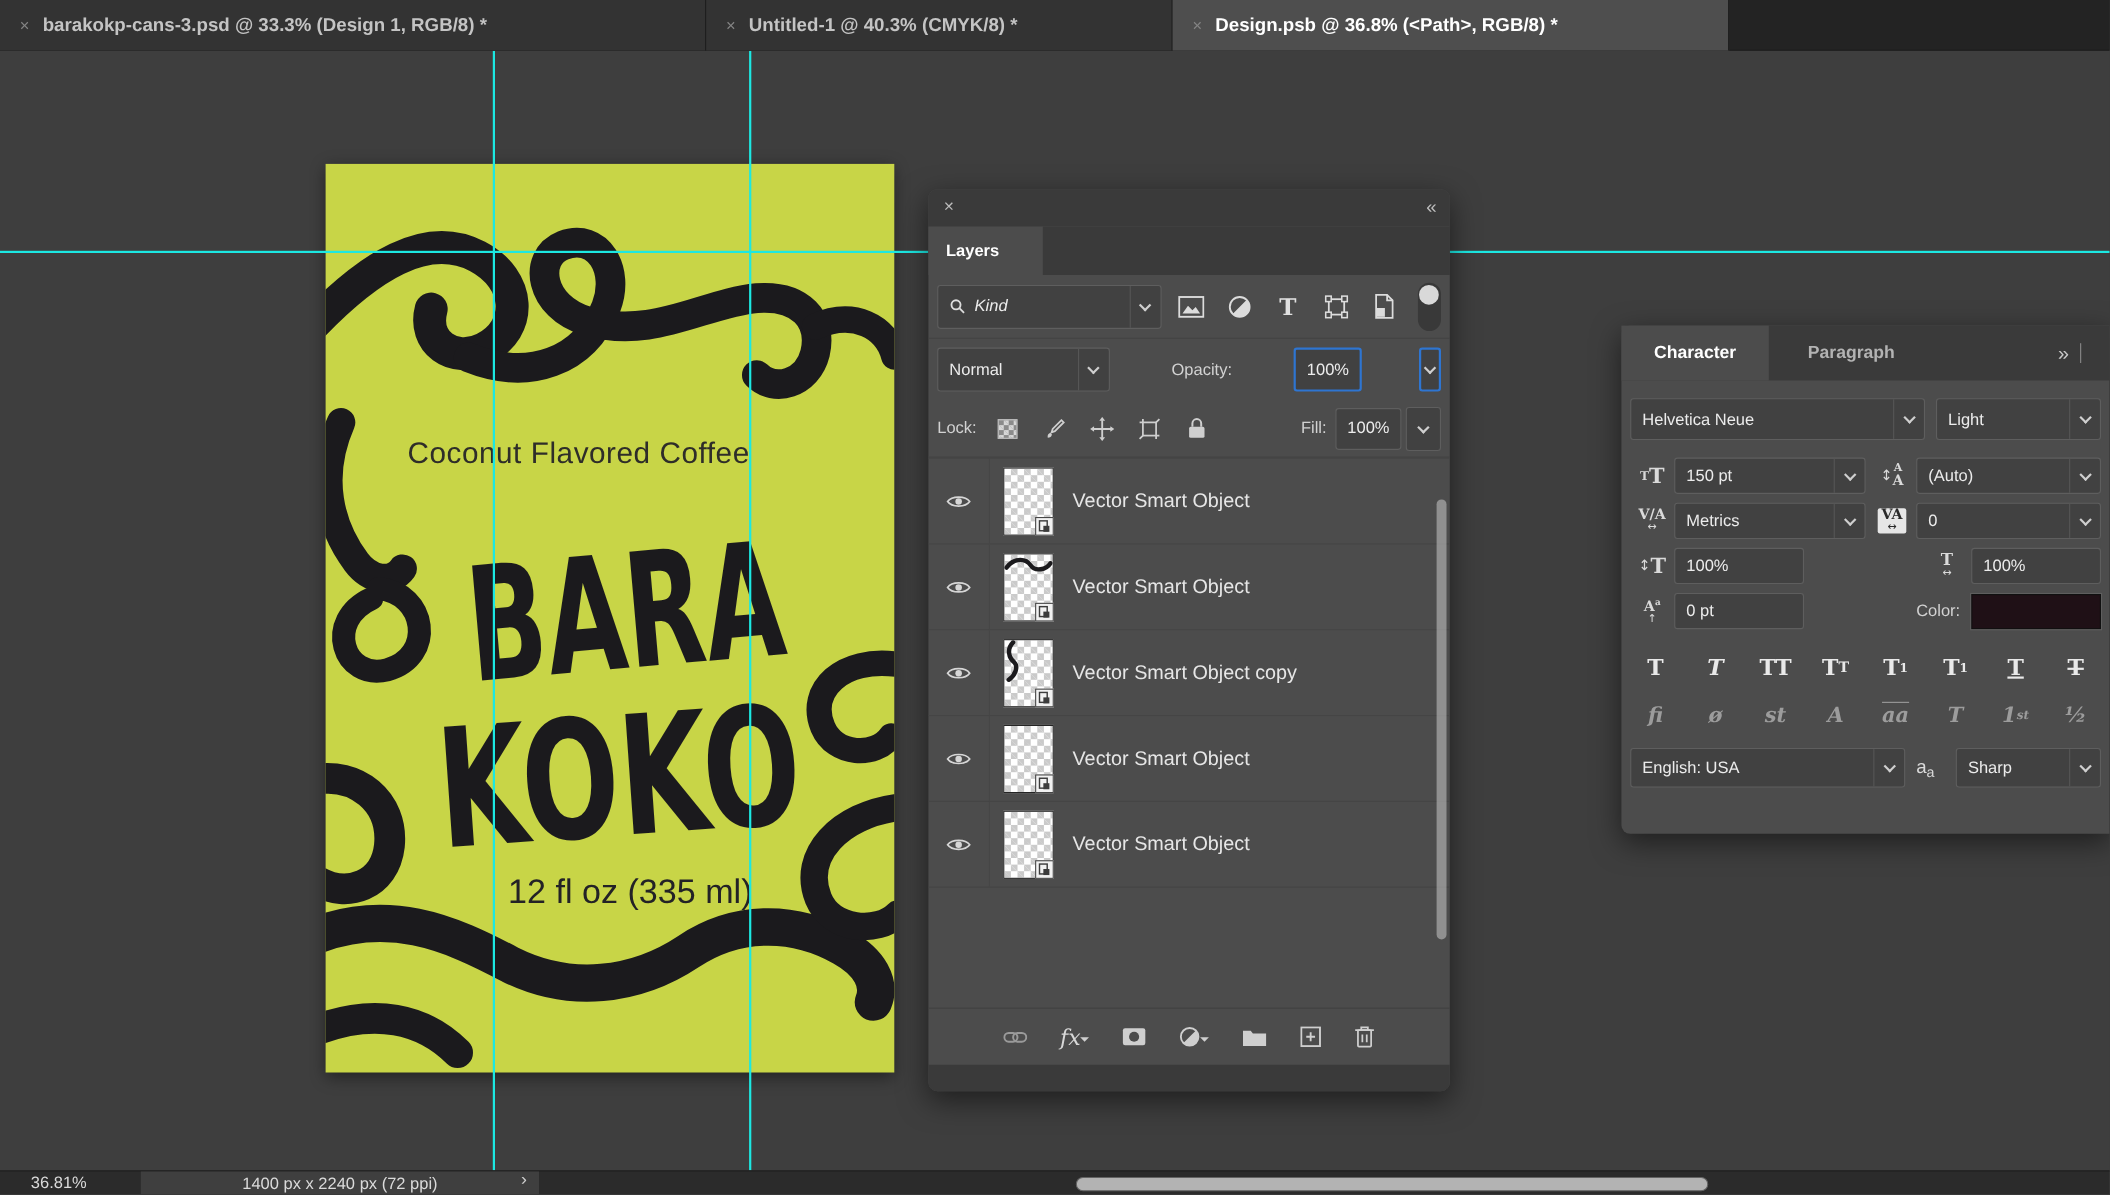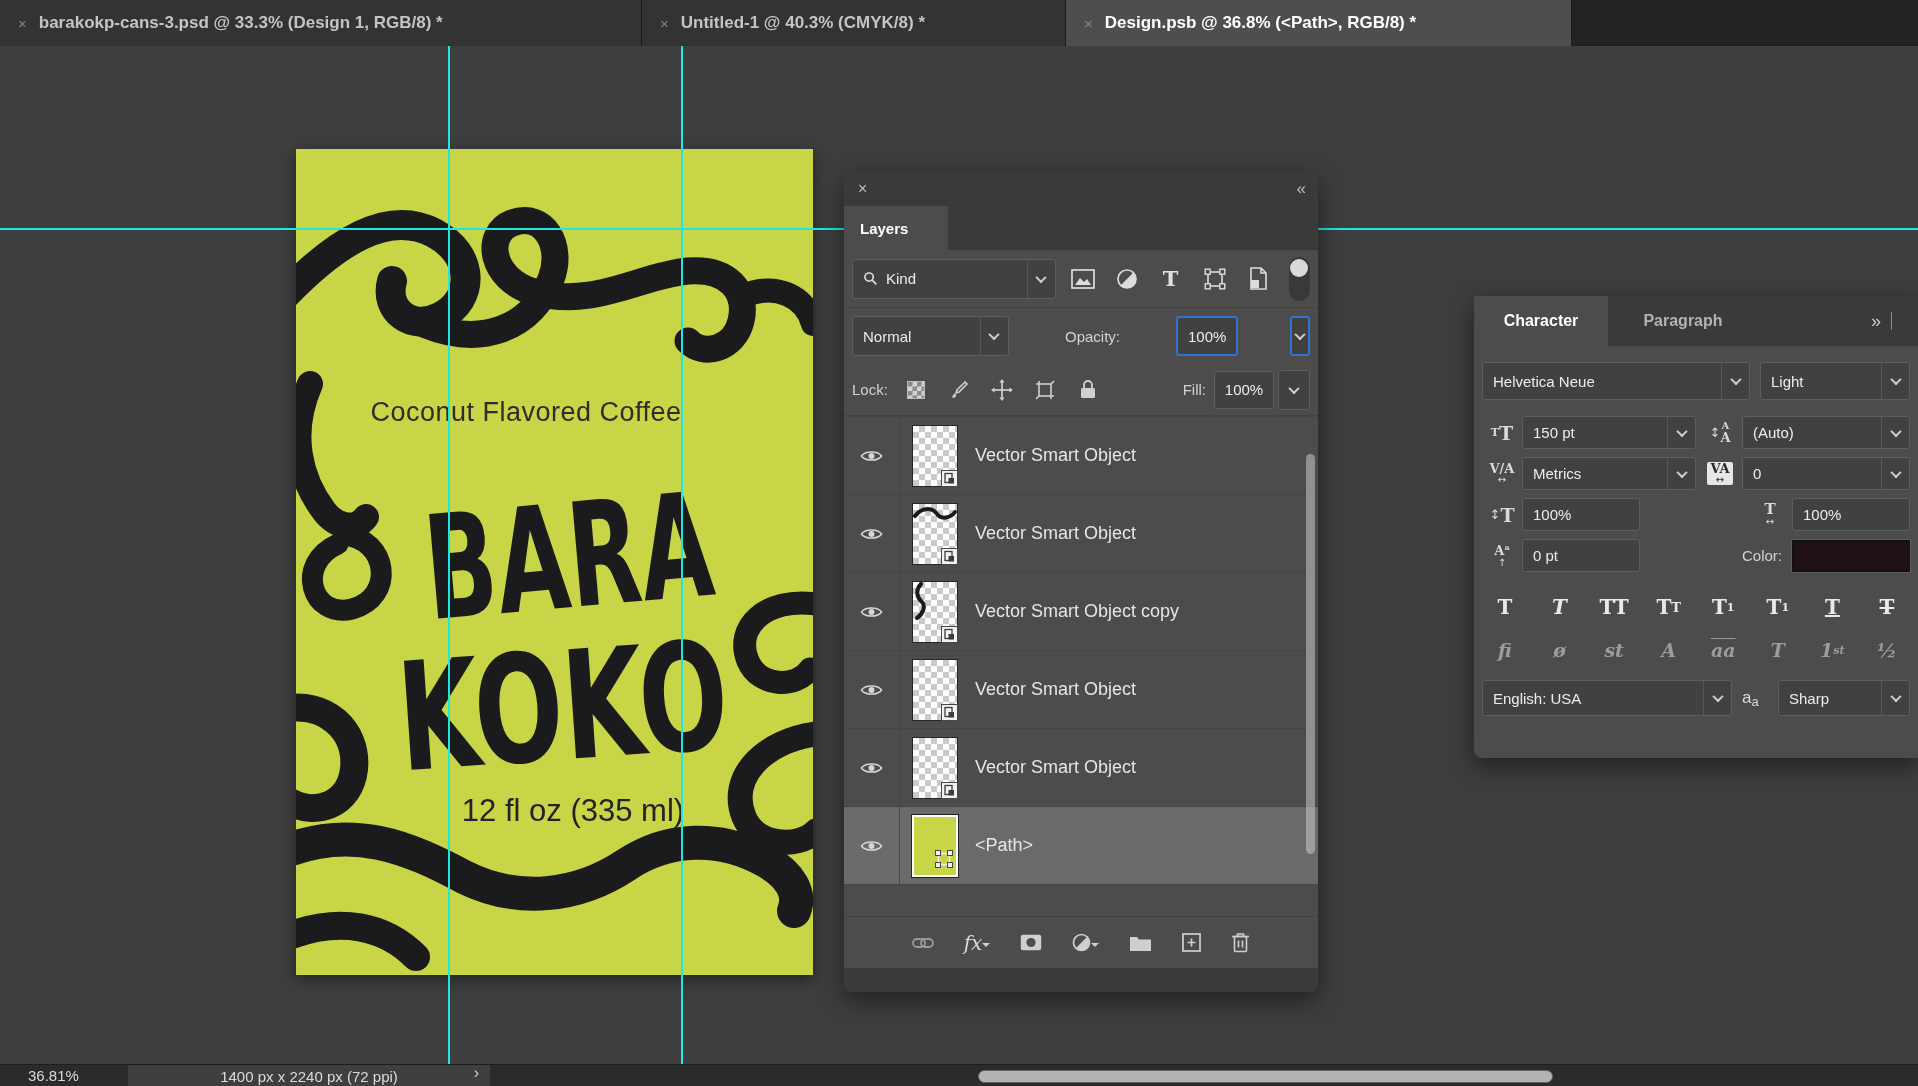--- a/index.html
+++ b/index.html
@@ -50,21 +50,21 @@
   .lp-topbar { height:34px; background:#3a3a3a; border-radius:8px 8px 0 0; flex:none;
                display:flex; align-items:center; justify-content:space-between; padding:0 14px;
                color:#bdbdbd; font-size:16px; }
   .lp-collapse { letter-spacing:-2px; font-size:17px; color:#bdbdbd; }
   .lp-tabs { height:44px; background:#3a3a3a; flex:none; display:flex; align-items:stretch; }
   .lp-tab { width:104px; background:#4c4c4c; color:#fff; font-size:15px; font-weight:700;
             display:flex; align-items:center; padding-left:16px; }
   .lp-menu { margin-left:auto; margin-right:14px; align-self:center; padding:6px; }
   .lp-row { display:flex; align-items:center; padding:0 8px; flex:none; }
   .lp-filter { height:58px; border-bottom:1px solid #424242; }
-  .kind-dd { width:210px; height:40px; gap:8px; }
+  .kind-dd { width:210px; height:40px; gap:8px;font-style:italic; }
   .f-ico { width:34px; height:34px; margin-left:11px; display:flex; align-items:center; justify-content:center; }
   .f-ico.tglyph { color:#e0e0e0; font-family:"DejaVu Serif",serif; font-weight:700; font-size:21px; }
   .toggle-pill { width:22px; height:44px; margin-left:14px; border-radius:11px; background:#393939;
                  display:flex; justify-content:center; align-items:flex-start; padding-top:2px; }
   .toggle-knob { width:18px; height:18px; border-radius:50%; background:#d9d9d9; }
   .lp-blend { height:56px;gap:48px; }
   .blend-dd { width:264px; height:40px; }
   .opacity-label, .fill-label, .lock-label { font-size:15px; color:#d2d2d2; }
   .opacity-label { margin-left:8px; }
   .val-box { height:40px; width:64px; margin-left:8px; justify-content:center; }
@@ -418,42 +418,20 @@
           <span class="so-badge">
             <svg width="13" height="13" viewBox="0 0 13 13">
                 <rect x="2" y="1.5" width="7" height="9" fill="none" stroke="#3c3c3c" stroke-width="1.3"></rect>
                 <rect x="5.5" y="6" width="5.5" height="5.5" fill="#3c3c3c"></rect>
               </svg>
           </span>
         </span>
         <span class="lname">Vector Smart Object</span>
       </div>
 
-      <div class="layer-row selected">
-        <span class="eye-cell">
-          <svg width="23" height="16" viewBox="0 0 24 16">
-              <path d="M1.5 8 C5.5 2.3 18.5 2.3 22.5 8 C18.5 13.7 5.5 13.7 1.5 8 Z" fill="none" stroke="#d6d6d6" stroke-width="1.6"></path>
-              <circle cx="12" cy="8" r="3.1" fill="#d6d6d6"></circle>
-            </svg>
-        </span>
-        <span class="thumb path-thumb">
-          <span class="path-badge">
-            <svg width="22" height="22" viewBox="0 0 22 22">
-                <rect x="5.5" y="5.5" width="11" height="11" fill="none" stroke="#f2f2f2" stroke-width="1.6"></rect>
-                <g fill="#f2f2f2" stroke="#444" stroke-width="1">
-                  <rect x="2.5" y="2.5" width="5" height="5"></rect>
-                  <rect x="14.5" y="2.5" width="5" height="5"></rect>
-                  <rect x="2.5" y="14.5" width="5" height="5"></rect>
-                  <rect x="14.5" y="14.5" width="5" height="5"></rect>
-                </g>
-              </svg>
-          </span>
-        </span>
-        <span class="lname">&lt;Path&gt;</span>
-      </div>
     </div>
 
     <div class="lp-scroll"></div>
 
     <div class="lp-toolbar">
       <span class="tool-btn">
         <svg width="22" height="18" viewBox="0 0 22 18" fill="none" stroke="#9a9a9a" stroke-width="1.8">
             <rect x="1" y="5" width="12" height="8" rx="4"></rect>
             <rect x="9" y="5" width="12" height="8" rx="4"></rect>
           </svg>

